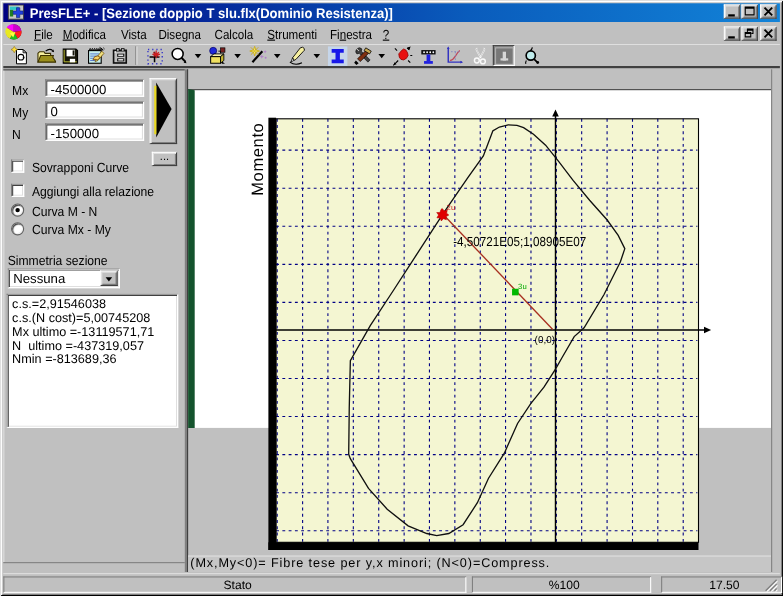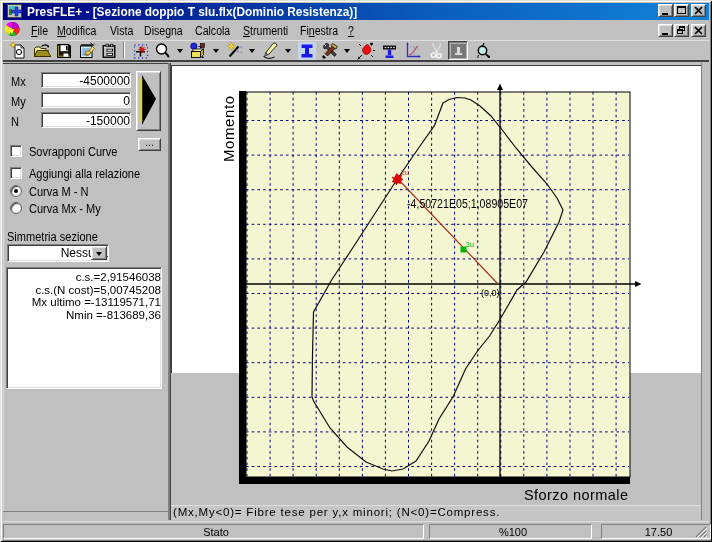--- a/index.html
+++ b/index.html
@@ -14,31 +14,31 @@
 .mi{position:absolute;top:4px;font-size:12px;color:#000;white-space:nowrap;transform:scaleX(0.88);transform-origin:0 50%;}
 .mi u{text-decoration:underline;}
 .toolbar{position:absolute;top:40px;left:3px;width:706px;height:22px;background:#c0c0c0;
  border-bottom:2px solid #404040;box-shadow:inset 0 1px 0 #dfdfdf;}
 .ico{position:absolute;top:2px;width:18px;height:18px;}
 .darr{position:absolute;top:9px;width:0;height:0;border-left:3.5px solid transparent;border-right:3.5px solid transparent;border-top:4px solid #000;}
 .sep{position:absolute;top:2px;width:2px;height:17px;background:#808080;border-right:1px solid #fff;}
 .panel{position:absolute;top:63px;left:3px;width:165px;height:449px;background:#c0c0c0;
  border-top:1px solid #404040;border-bottom:1px solid #808080;box-shadow:inset 1px 0 0 #dfdfdf;padding-left:26px;}
 .fld{position:absolute;background:#fff;border:1px solid;border-color:#808080 #fff #fff #808080;
- box-shadow:inset 1px 1px 0 #404040, inset -1px -1px 0 #dfdfdf;font-size:12px;padding-left:4px;padding-top:1px;text-align:right;}
+ box-shadow:inset 1px 1px 0 #404040, inset -1px -1px 0 #dfdfdf;font-size:12px;padding-left:4px;padding-top:1px;}
 .lbl{position:absolute;font-size:12px;color:#000;white-space:nowrap;transform:scaleX(0.92);transform-origin:0 50%;}
 .btn{position:absolute;background:#c0c0c0;border:1px solid;border-color:#fff #404040 #404040 #fff;
  box-shadow:inset 1px 1px 0 #dfdfdf, inset -1px -1px 0 #808080;}
 .cb{position:absolute;width:12px;height:12px;background:#fff;border:1px solid;
  border-color:#808080 #fff #fff #808080;box-shadow:inset 1px 1px 0 #404040, inset -1px -1px 0 #dfdfdf;}
 .rad{position:absolute;width:12px;height:12px;background:#fff;border-radius:50%;
  border:1px solid #606060;box-shadow:inset 1px 1px 1px #404040, inset -1px -1px 0 #f0f0f0;}
 .rdot{position:absolute;width:4px;height:4px;background:#000;border-radius:50%;left:3px;top:3px;}
-.mdi{position:absolute;left:171px;top:65px;width:530px;height:308px;background:#fff;
- border-left:1px solid #14532d;border-top:1px solid #404040;}
+.mdi{position:absolute;left:171px;top:81px;width:530px;height:308px;background:#fff;
+ border-left:6px solid #14532d;border-top:1px solid #404040;}
 .mstrip{position:absolute;left:171px;top:505px;width:530px;height:15px;background:#c6c6c6;
  font-size:11.5px;letter-spacing:0.8px;padding-left:2px;border-top:1px solid #dfdfdf;}
 .sbar{position:absolute;left:3px;top:521px;width:706px;height:18px;background:#c0c0c0;border-top:1px solid #dfdfdf;text-align:center;}
 .spanel{position:absolute;top:2px;height:15px;border:1px solid;border-color:#808080 #fff #fff #808080;
  font-size:11px;padding:1px 0 0 5px;color:#000;}
 </style></head><body>
 
 <div class="tb">
 <svg class="abs" style="left:4px;top:1px" width="15" height="14" viewBox="0 0 15 14">
       <rect x="0.5" y="0.5" width="14" height="13" fill="#c8c8c8" stroke="#404040"></rect>
@@ -245,20 +245,21 @@
 <div class="rad" style="left:7px;top:138px"></div>
 <div class="lbl" style="left:26px;top:138px">Curva Mx - My</div>
 <div class="lbl" style="left:4px;top:166px">Simmetria sezione</div>
 <div class="fld" style="left:4px;top:180px;width:102px;height:18px">Nessuna<div class="btn" style="right:1px;top:1px;width:16px;height:14px">
         <div class="darr" style="left:4px;top:5px"></div>
       </div></div>
 <div class="fld" style="left:3px;top:203px;width:156px;height:122px;font-size:11.5px;line-height:12.6px;padding-top:3px">
       <div>c.s.=2,91546038</div>
       <div>c.s.(N cost)=5,00745208</div>
       <div>Mx ultimo =-13119571,71</div>
+      <div>N&nbsp; ultimo =-437319,057</div>
       <div>Nmin =-813689,36</div>
     </div>
 </div>
 <div class="abs" style="left:168px;top:63px;width:3px;height:457px;background:#808080;border-right:1px solid #404040"></div>
 <div class="mdi">
 <svg width="530" height="440" viewBox="171 65 530 440" style="position:absolute;left:-1px;top:-1px">
       <rect x="246" y="92" width="384" height="385" fill="#f4f6d2"></rect>
       <g stroke="#000085" stroke-width="1" stroke-dasharray="2.6,3.1">
         <line x1="247.0" y1="92" x2="247.0" y2="477"></line>
         <line x1="270.1" y1="92" x2="270.1" y2="477"></line>

